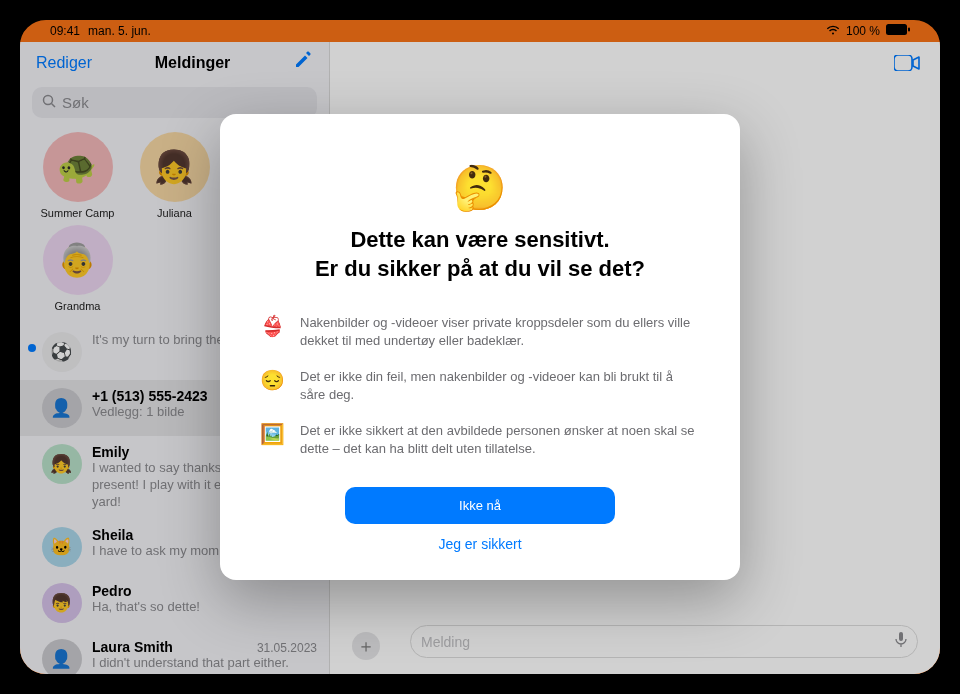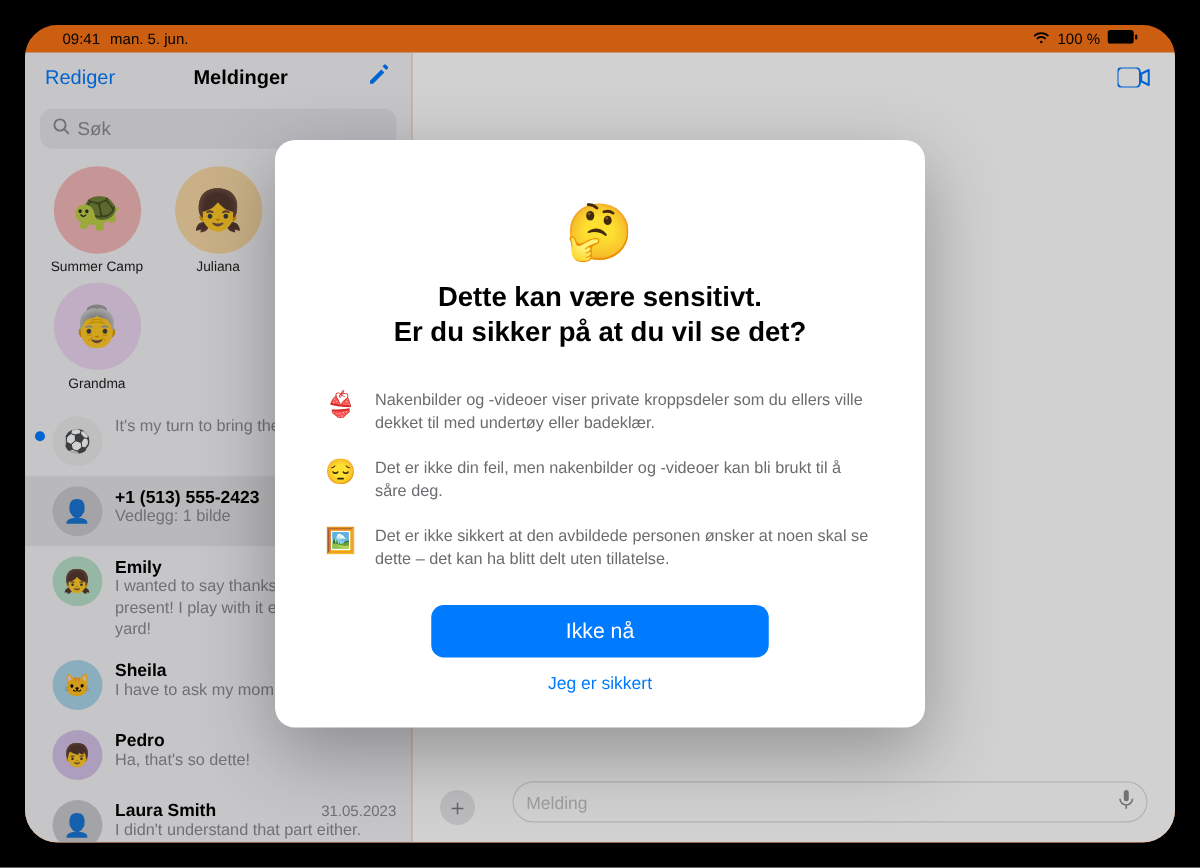--- a/index.html
+++ b/index.html
@@ -189,21 +189,21 @@
 
     .modal-btn-primary {
       display: block;
       width: 270px;
       margin: 28px auto 0;
       background: #007aff;
       color: #fff;
       border: none;
       border-radius: 10px;
       padding: 11px;
-      font-size: 17px;
+      font-size: 13px;
       font-weight: 500;
       cursor: pointer;
     }
     .modal-btn-link {
       display: block;
       width: 100%;
       margin: 12px auto 0;
       background: none;
       border: none;
       color: #007aff;

